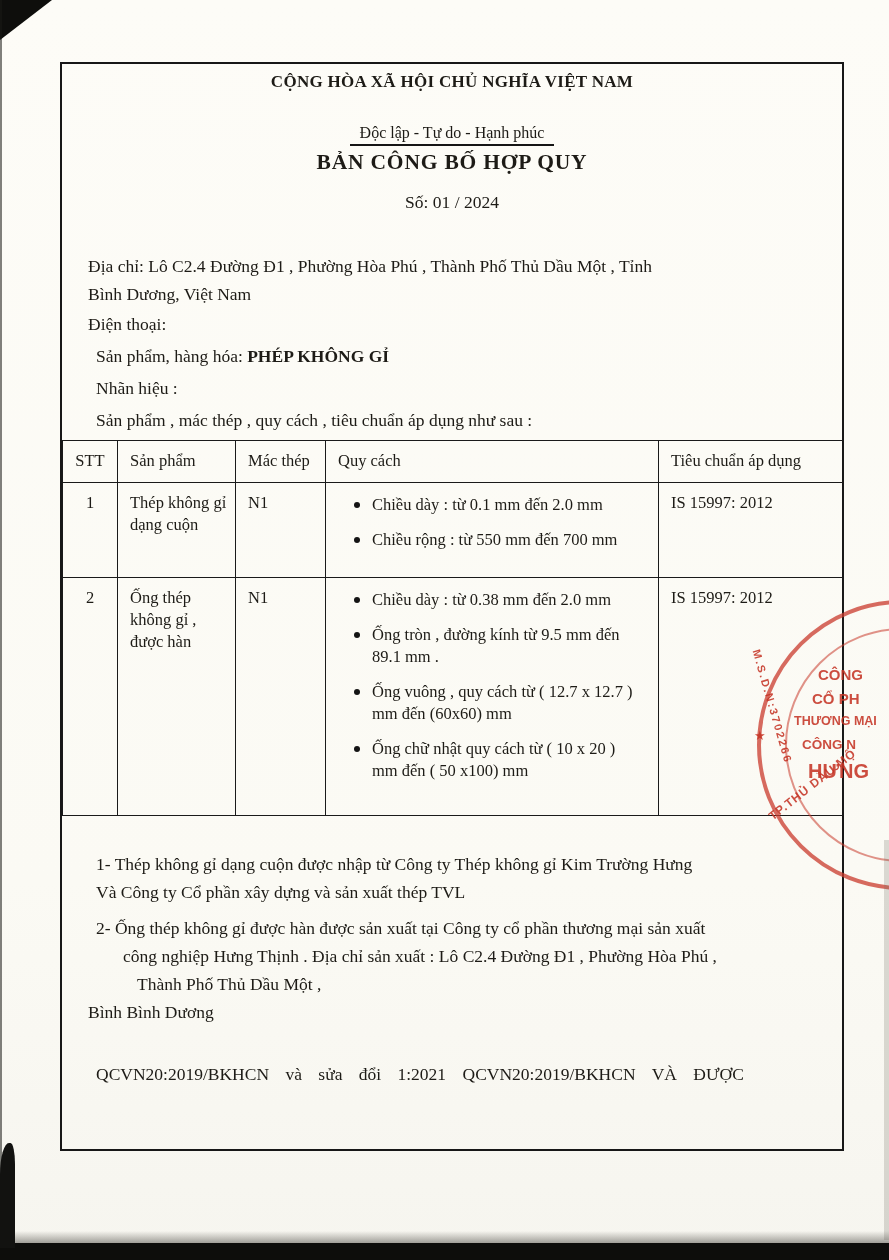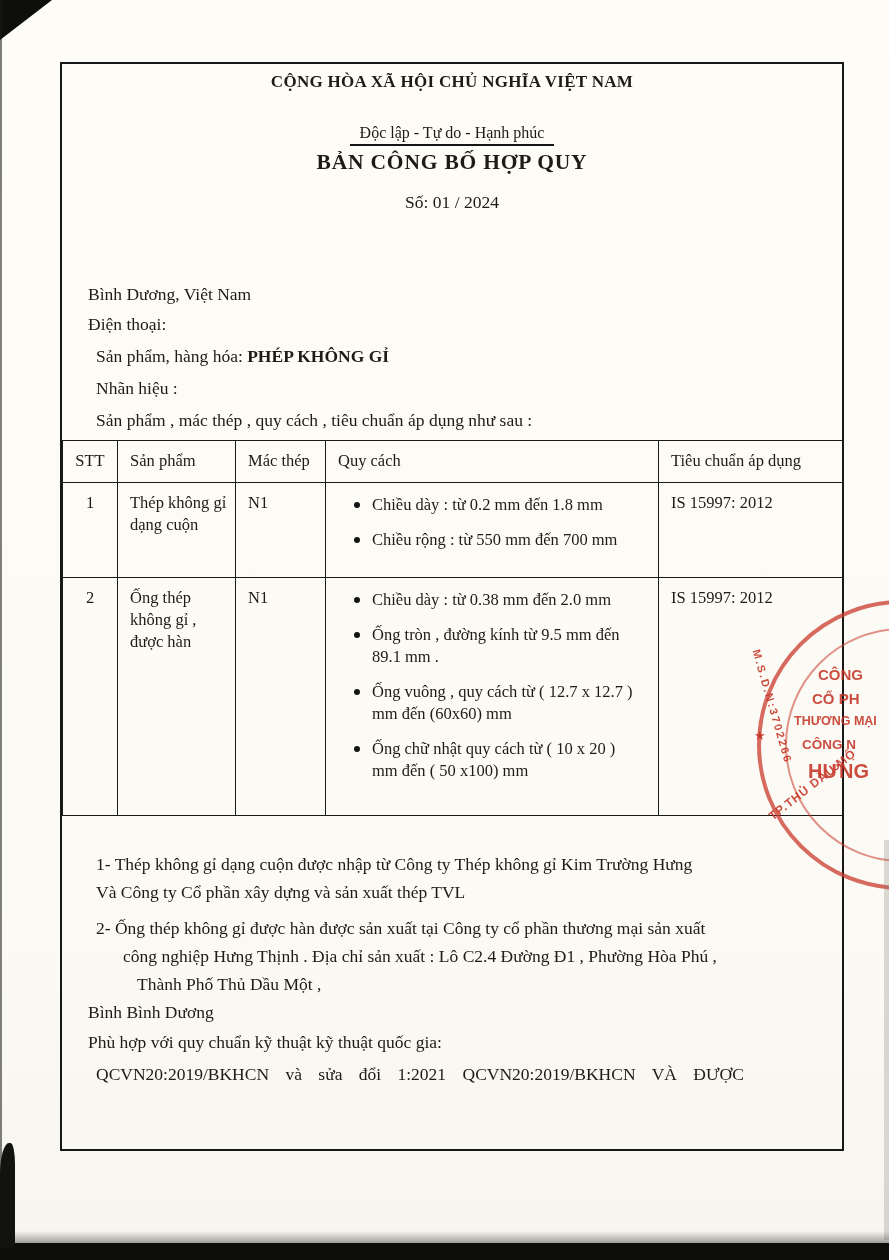--- a/index.html
+++ b/index.html
@@ -93,20 +93,21 @@
   <div class="frame"></div>
 
   <div class="abs centerband nat-title">CỘNG HÒA XÃ HỘI CHỦ NGHĨA VIỆT NAM</div>
   <div class="abs centerband motto">
     <span>Độc lập - Tự do - Hạnh phúc</span>
   </div>
 
   <div class="abs centerband doc-title">BẢN CÔNG BỐ HỢP QUY</div>
   <div class="abs centerband doc-number">Số: 01 / 2024</div>
 
+  <div class="abs bodyline" style="left:88px; top:252px;">Địa chỉ: Lô C2.4 Đường Đ1 , Phường Hòa Phú , Thành Phố Thủ Dầu Một , Tỉnh</div>
   <div class="abs bodyline" style="left:88px; top:280px;">Bình Dương, Việt Nam</div>
   <div class="abs bodyline" style="left:88px; top:310px;">Điện thoại:</div>
 
   <div class="abs bodyline" style="left:96px; top:342px;">
     <span>Sản phẩm, hàng hóa: </span><span class="bold">PHÉP KHÔNG GỈ</span>
   </div>
   <div class="abs bodyline" style="left:96px; top:374px;">Nhãn hiệu :</div>
   <div class="abs bodyline" style="left:96px; top:406px;">Sản phẩm , mác thép , quy cách , tiêu chuẩn áp dụng như sau :</div>
 
   <table class="doc-table">
@@ -125,21 +126,21 @@
       <th>Quy cách</th>
       <th>Tiêu chuẩn áp dụng</th>
     </tr>
     <tr>
       <td class="c-stt" style="height:95px;">1</td>
       <td>Thép không gỉ dạng cuộn</td>
       <td>N1</td>
       <td class="c-qc">
         <div class="qc-item">
           <span class="dot"></span>
-          <span class="qc-text">Chiều dày : từ 0.2 mm đến 1.8 mm</span>
+          <span class="qc-text">Chiều dày : từ 0.1 mm đến 2.0 mm</span>
         </div>
         <div class="qc-item">
           <span class="dot"></span>
           <span class="qc-text">Chiều rộng : từ 550 mm đến 700 mm</span>
         </div>
       </td>
       <td>IS 15997: 2012</td>
     </tr>
     <tr>
       <td class="c-stt" style="height:238px;">2</td>
@@ -167,21 +168,20 @@
     </tr>
   </tbody>
     </table>
 
   <div class="abs note" style="left:96px; top:850px;">1-  Thép không gỉ dạng cuộn được nhập từ Công ty Thép không gỉ Kim Trường Hưng</div>
   <div class="abs note" style="left:96px; top:878px;">Và Công ty Cổ phần xây dựng và sản xuất thép TVL</div>
   <div class="abs note" style="left:96px; top:914px;">2-  Ống thép không gỉ được hàn được sản xuất tại Công ty cổ phần thương mại sản xuất</div>
   <div class="abs note" style="left:123px; top:942px;">công nghiệp Hưng Thịnh . Địa chỉ sản xuất : Lô C2.4 Đường Đ1 , Phường Hòa Phú ,</div>
   <div class="abs note" style="left:137px; top:970px;">Thành Phố Thủ Dầu Một ,</div>
   <div class="abs note" style="left:88px; top:998px;">Bình Bình Dương</div>
-  <div class="abs note" style="left:88px; top:1028px;">Phù hợp với quy chuẩn kỹ thuật kỹ thuật quốc gia:</div>
   <div class="abs note justify1" style="left:96px; top:1060px;">QCVN20:2019/BKHCN và sửa đổi 1:2021 QCVN20:2019/BKHCN VÀ ĐƯỢC</div>
 
   <div class="stamp">
     <div class="stamp-ring"></div>
     <div class="stamp-ring-inner"></div>
     <span class="st st1">CÔNG</span>
     <span class="st st2">CỔ PH</span>
     <span class="st st3">THƯƠNG MẠI</span>
     <span class="st st4">CÔNG N</span>
     <span class="st st5">HƯNG</span>

